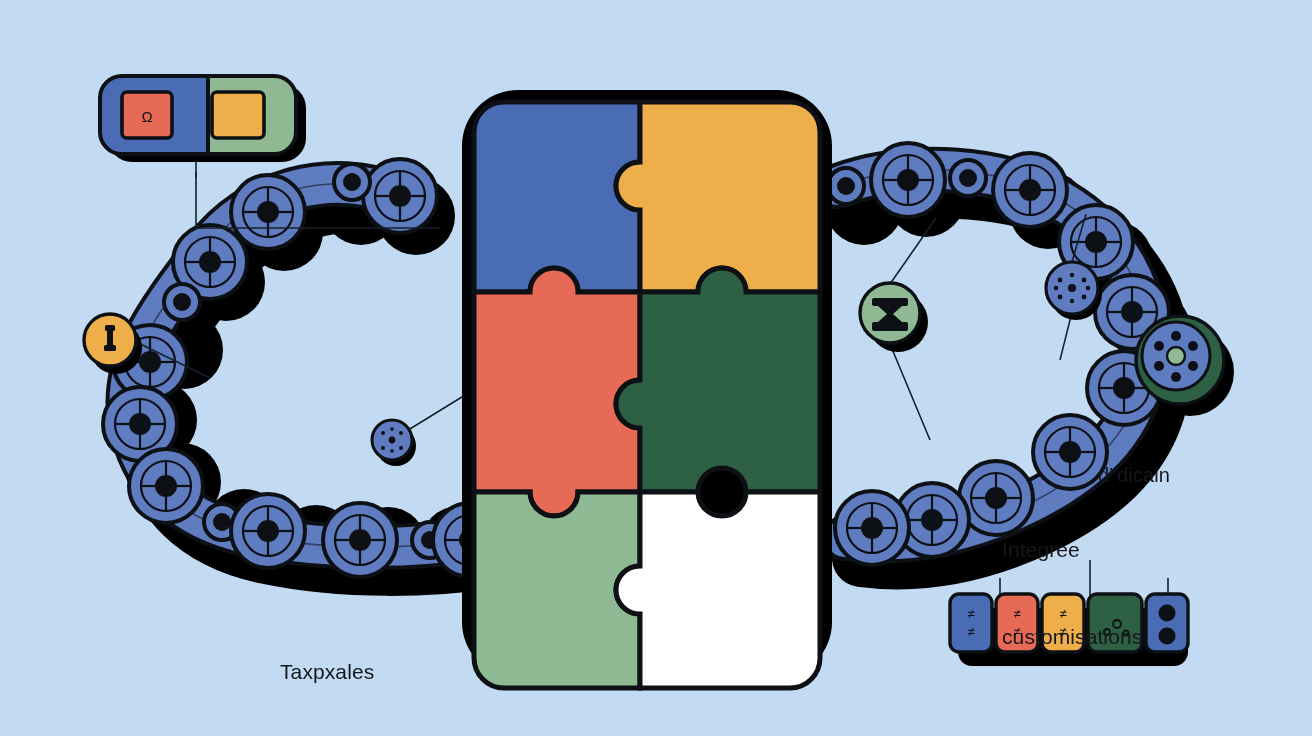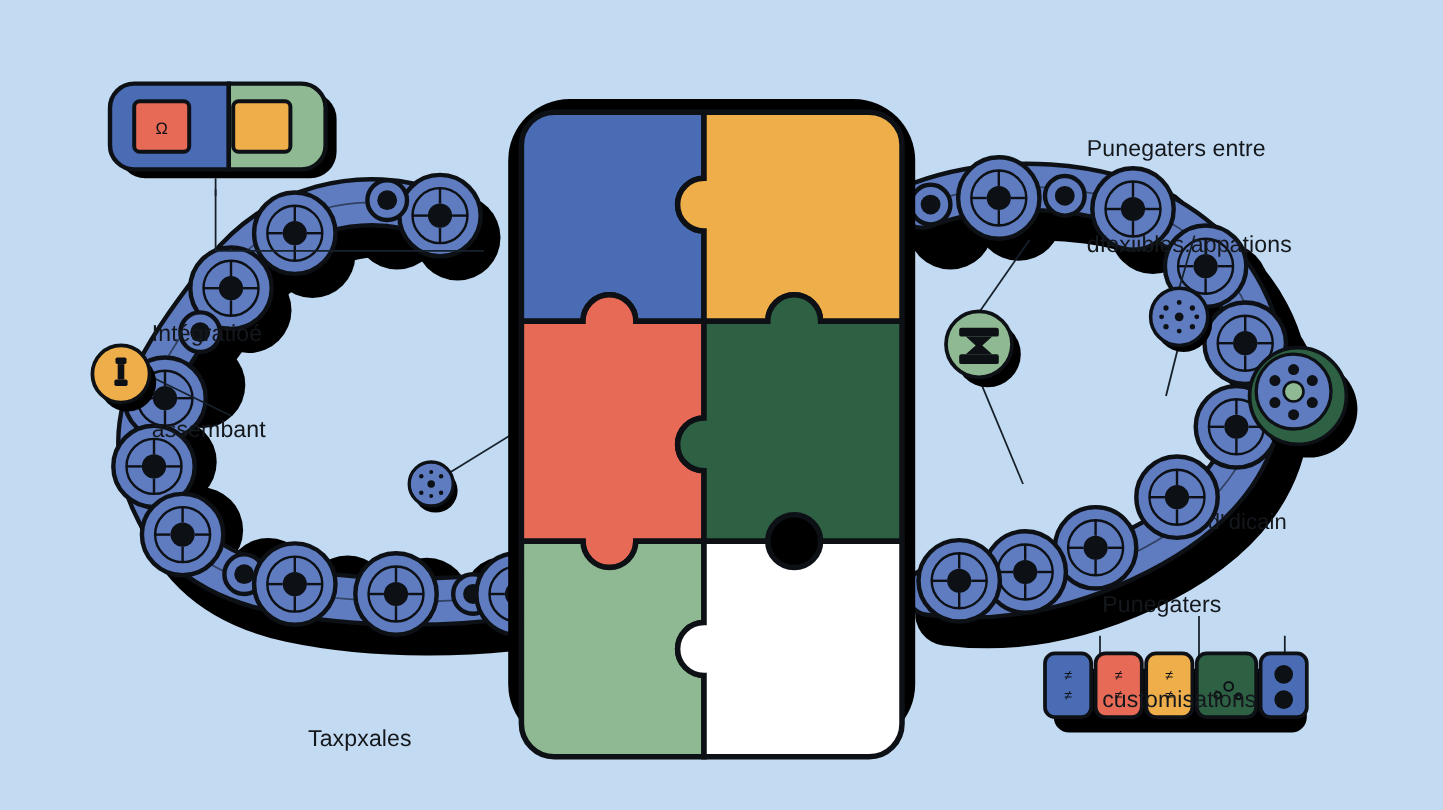--- a/index.html
+++ b/index.html
@@ -278,37 +278,29 @@
         <circle cx="1193" cy="346" r="5"></circle>
         <circle cx="1193" cy="366" r="5"></circle>
         <circle cx="1176" cy="377" r="5"></circle>
         <circle cx="1159" cy="366" r="5"></circle>
         <circle cx="1159" cy="346" r="5"></circle>
       </g>
       <circle cx="1176" cy="356" r="9" fill="#8fb992" stroke="#0d1014" stroke-width="2.4"></circle>
     </g>
   </svg>
 
-  <div class="lbl" id="lbl-topright">
-    <div>Punegaters entre</div>
-    <div>dfexiibles.appations</div>
-  </div>
-
-  <div class="lbl" id="lbl-left">
-    <div>Intégratioé</div>
-    <div>assembant</div>
-  </div>
+
 
   <div class="lbl" id="lbl-bottomleft">
     <div>Taxpxales</div>
     
   </div>
 
   <div class="lbl small" id="lbl-dedicain">
     <div>d''dicain</div>
   </div>
 
   <div class="lbl" id="lbl-bottomright">
-    <div>Punegaters</div>
+    <div>Integree</div>
     <div>customisations</div>
   </div>
 
 </div>
 
 </body></html>

